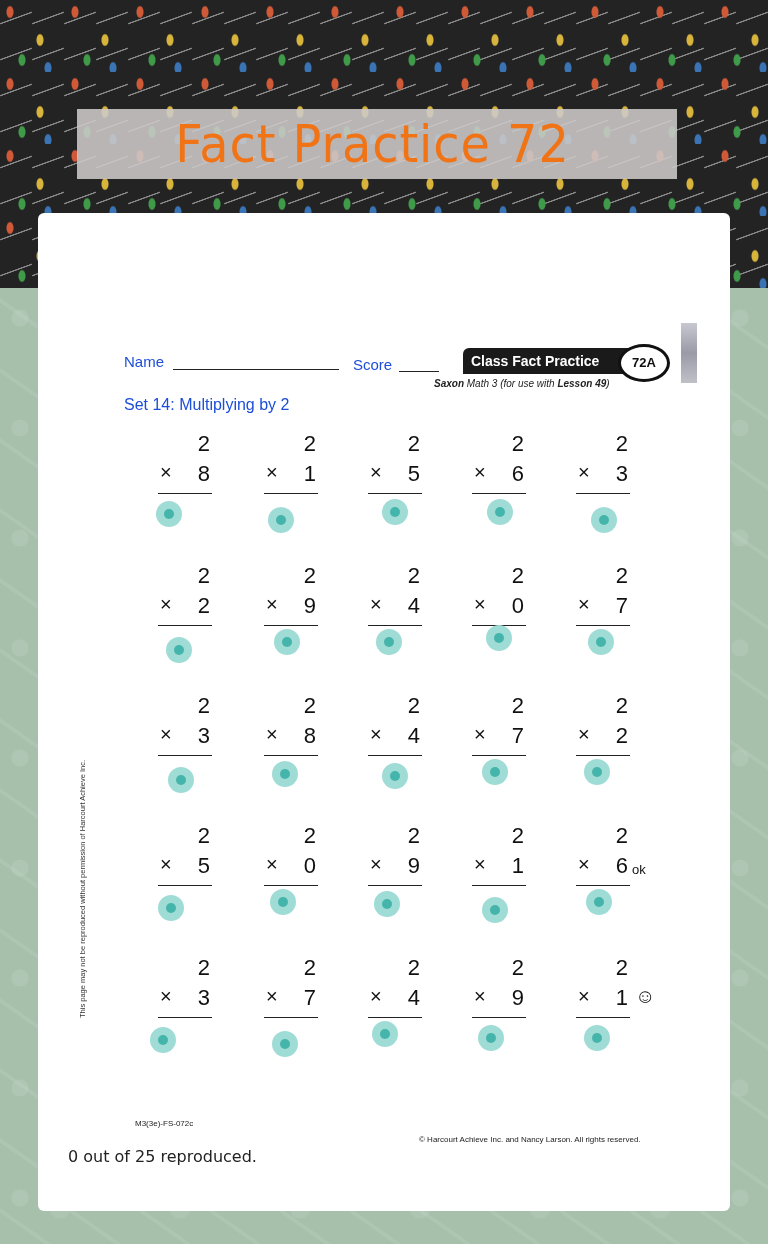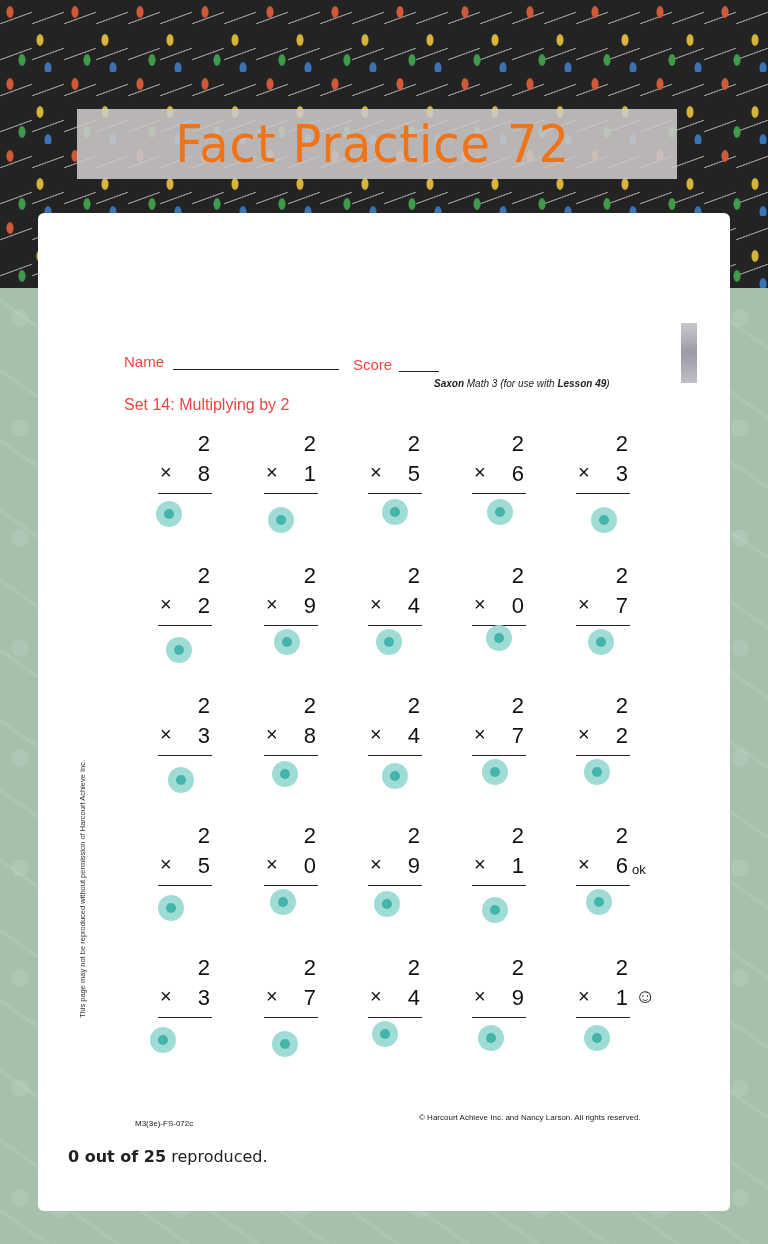--- a/index.html
+++ b/index.html
@@ -41,21 +41,21 @@
     margin-left:-10px;
   }
   
   .card {
     position:absolute; left:38px; top:213px; width:692px; height:998px;
     background:#ffffff; border-radius:6px;
   }
   .worksheet {
     position:absolute; left:0; top:0; width:692px; height:930px;
   }
-  .ws-abs { position:absolute; color:#ef4444; }
+  .ws-abs { position:absolute; color:#1d4ed8; }
   .name-label { left:86px; top:140px; font-size:15px; }
   .name-line { left:135px; top:156px; width:166px; border-bottom:1px solid #222; height:0; }
   .score-label { left:315px; top:143px; font-size:15px; }
   .score-line { left:361px; top:158px; width:40px; border-bottom:1px solid #222; height:0; }
   .badge {
     position:absolute; left:425px; top:134px; width:200px; height:30px;
   }
   .badge-pill {
     position:absolute; left:0; top:1px; width:170px; height:26px;
     background:#1a1a1a; border-radius:6px 0 0 0; color:#fff;
@@ -95,44 +95,48 @@
   .problem .answer-dot {
     position:absolute; top:70px; width:26px; height:26px; border-radius:50%;
     background:#9fdcd6; display:flex; align-items:center; justify-content:center;
     cursor:pointer;
   }
   .problem .answer-dot::after {
     content:""; width:10px; height:10px; border-radius:50%; background:#45b5ab;
   }
   .note { position:absolute; font-size:13px; color:#111;text-align:right; }
   .footer-code { left:97px; top:906px; font-size:8px; color:#222; }
-  .footer-copy { left:381px; top:900px; font-size:8px; color:#222; }
+  .footer-copy { left:381px; top:922px; font-size:8px; color:#222; }
   .completion {
     position:absolute; left:30px; top:934px; font-size:16px; color:#222;
     font-family:"DejaVu Sans", sans-serif;
   }
-  .completion b { font-weight:bold; }
+  .completion b { font-weight:normal; }
 </style>
 </head>
 <body>
 
 <div class="header-bg"></div>
 <div class="bg-green"></div>
 
 <div class="title-banner">
   <span class="title-text">Fact Practice 72</span>
 </div>
 
 <div class="card">
   <div class="worksheet">
     <span class="ws-abs name-label">Name</span>
     <div class="ws-abs name-line"></div>
     <span class="ws-abs score-label">Score</span>
     <div class="ws-abs score-line"></div>
 
+    <div class="badge">
+      <div class="badge-pill">Class Fact Practice</div>
+      <div class="badge-circle">72A</div>
+    </div>
     <div class="tab-mark"></div>
 
     <div class="ws-abs saxon-line"><b>Saxon</b><span> Math 3 (for use with </span><b>Lesson 49</b><span>)</span></div>
 
     <span class="ws-abs set-label">Set 14: Multiplying by 2</span>
 
     <div class="side-note">This page may not be reproduced without permission of Harcourt Achieve Inc.</div>
 
     <div id="problems">
         <div class="problem" style="left: 120px; top: 218px;">

